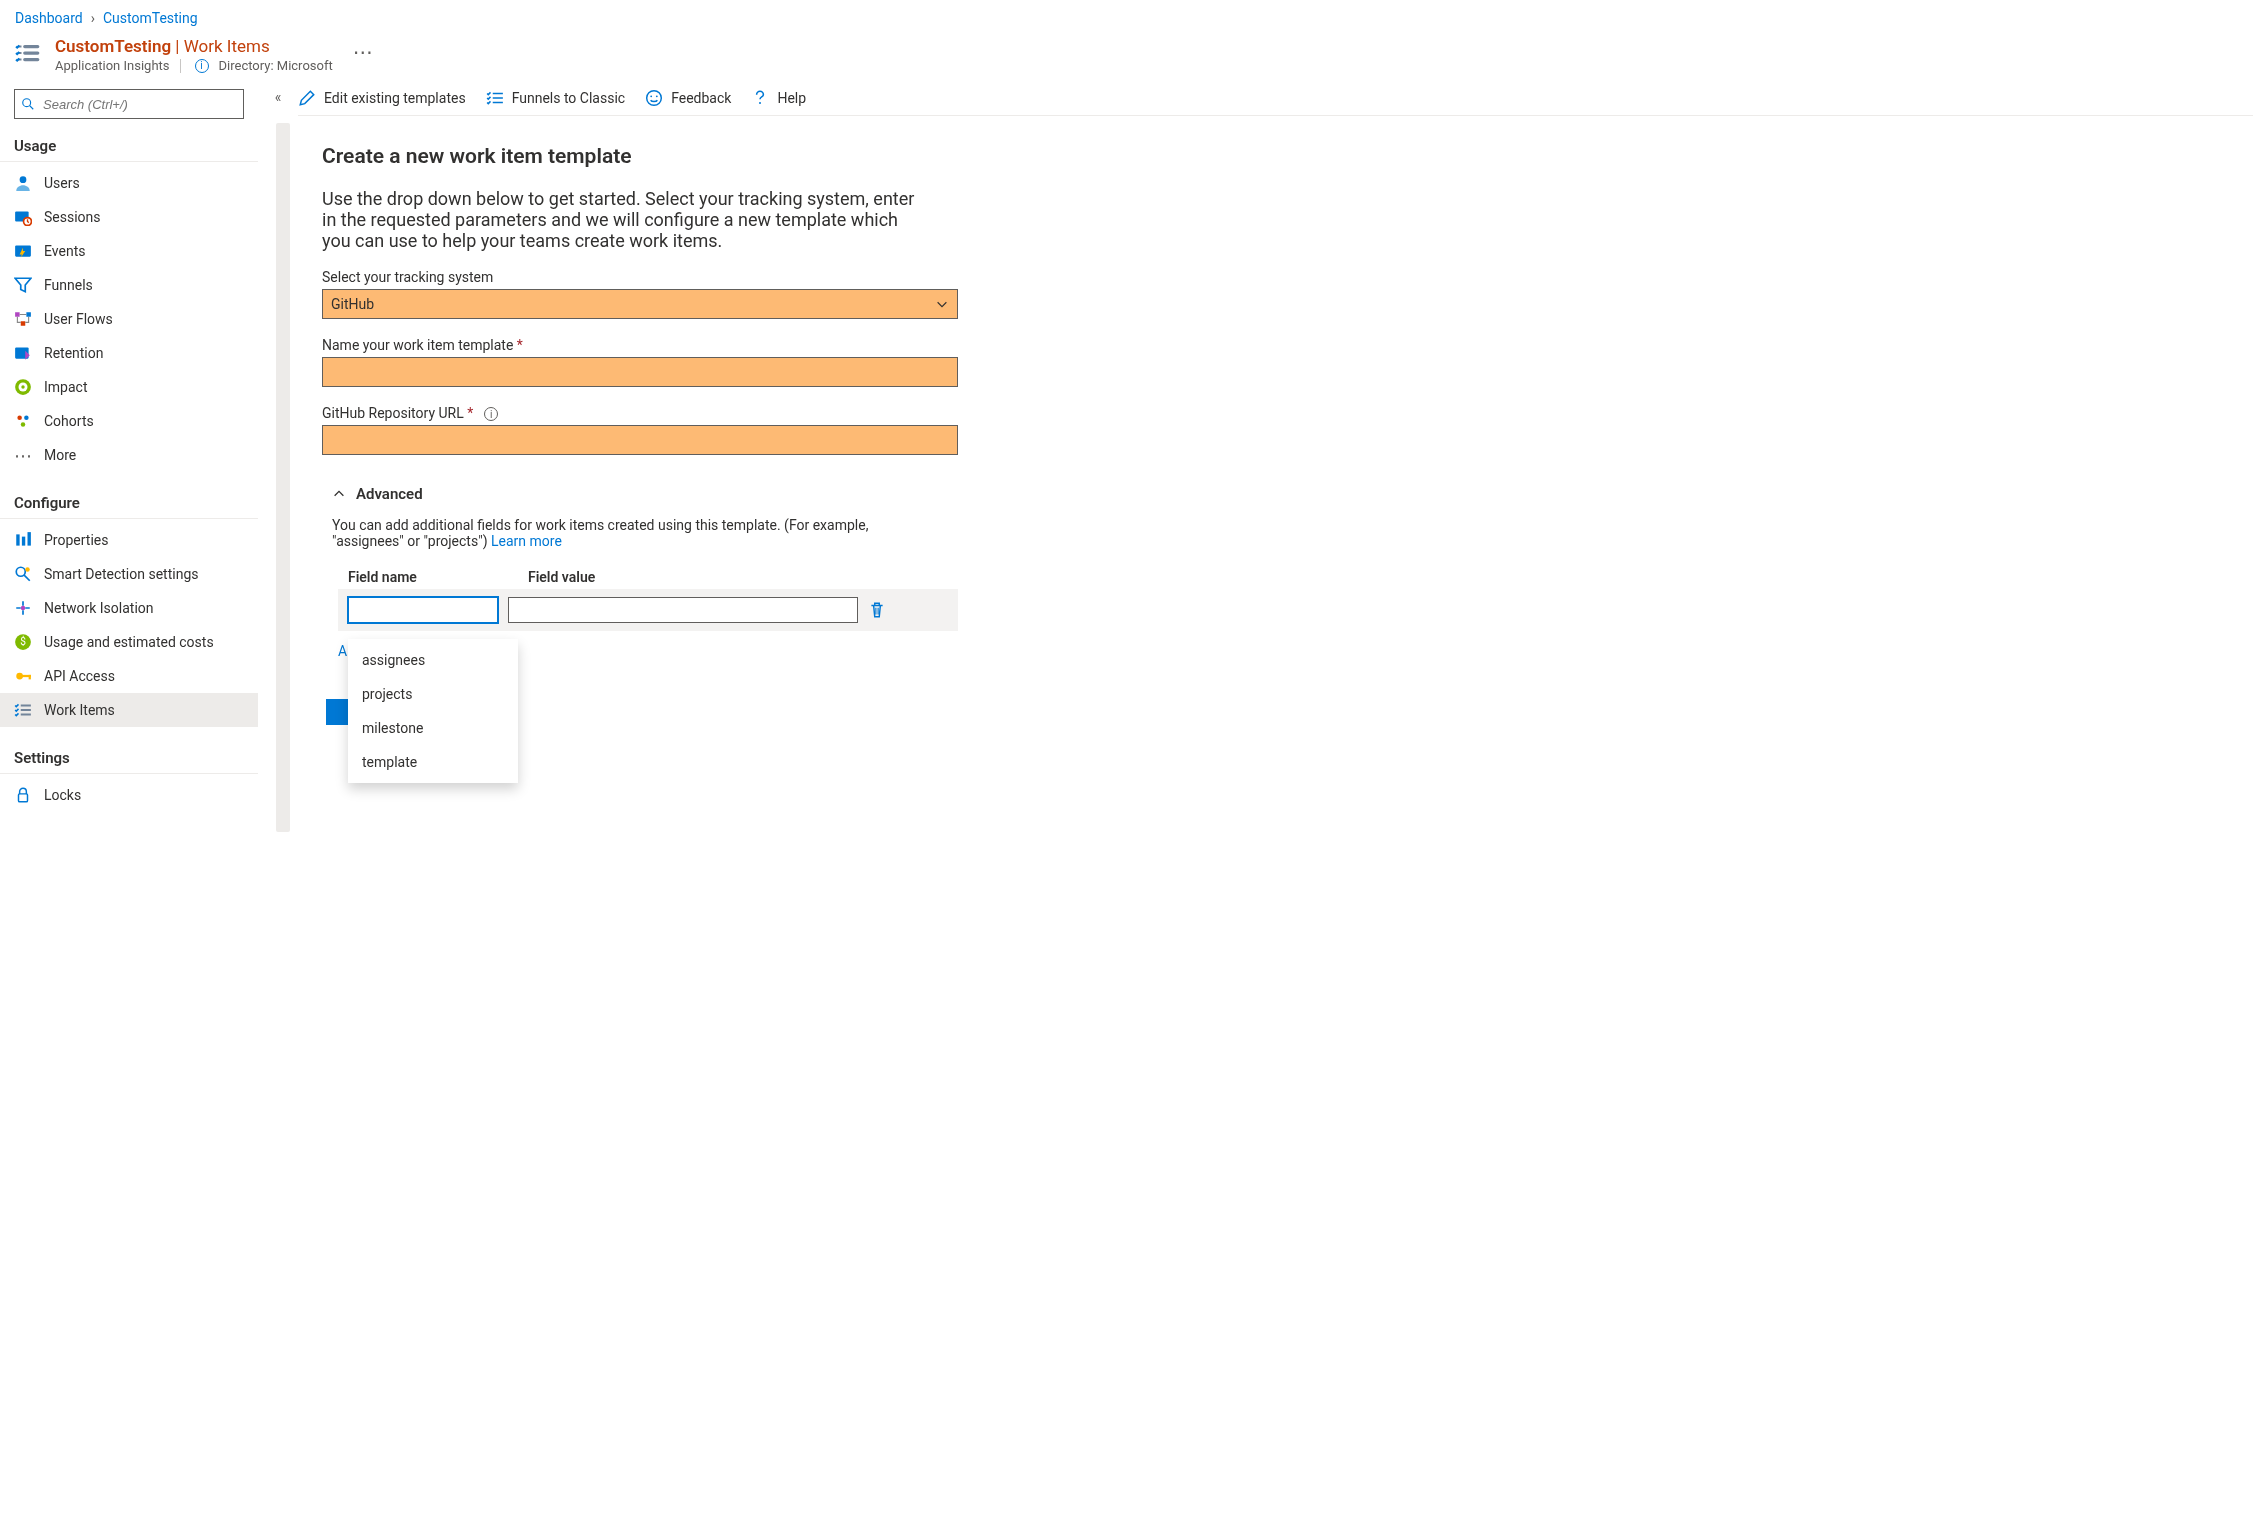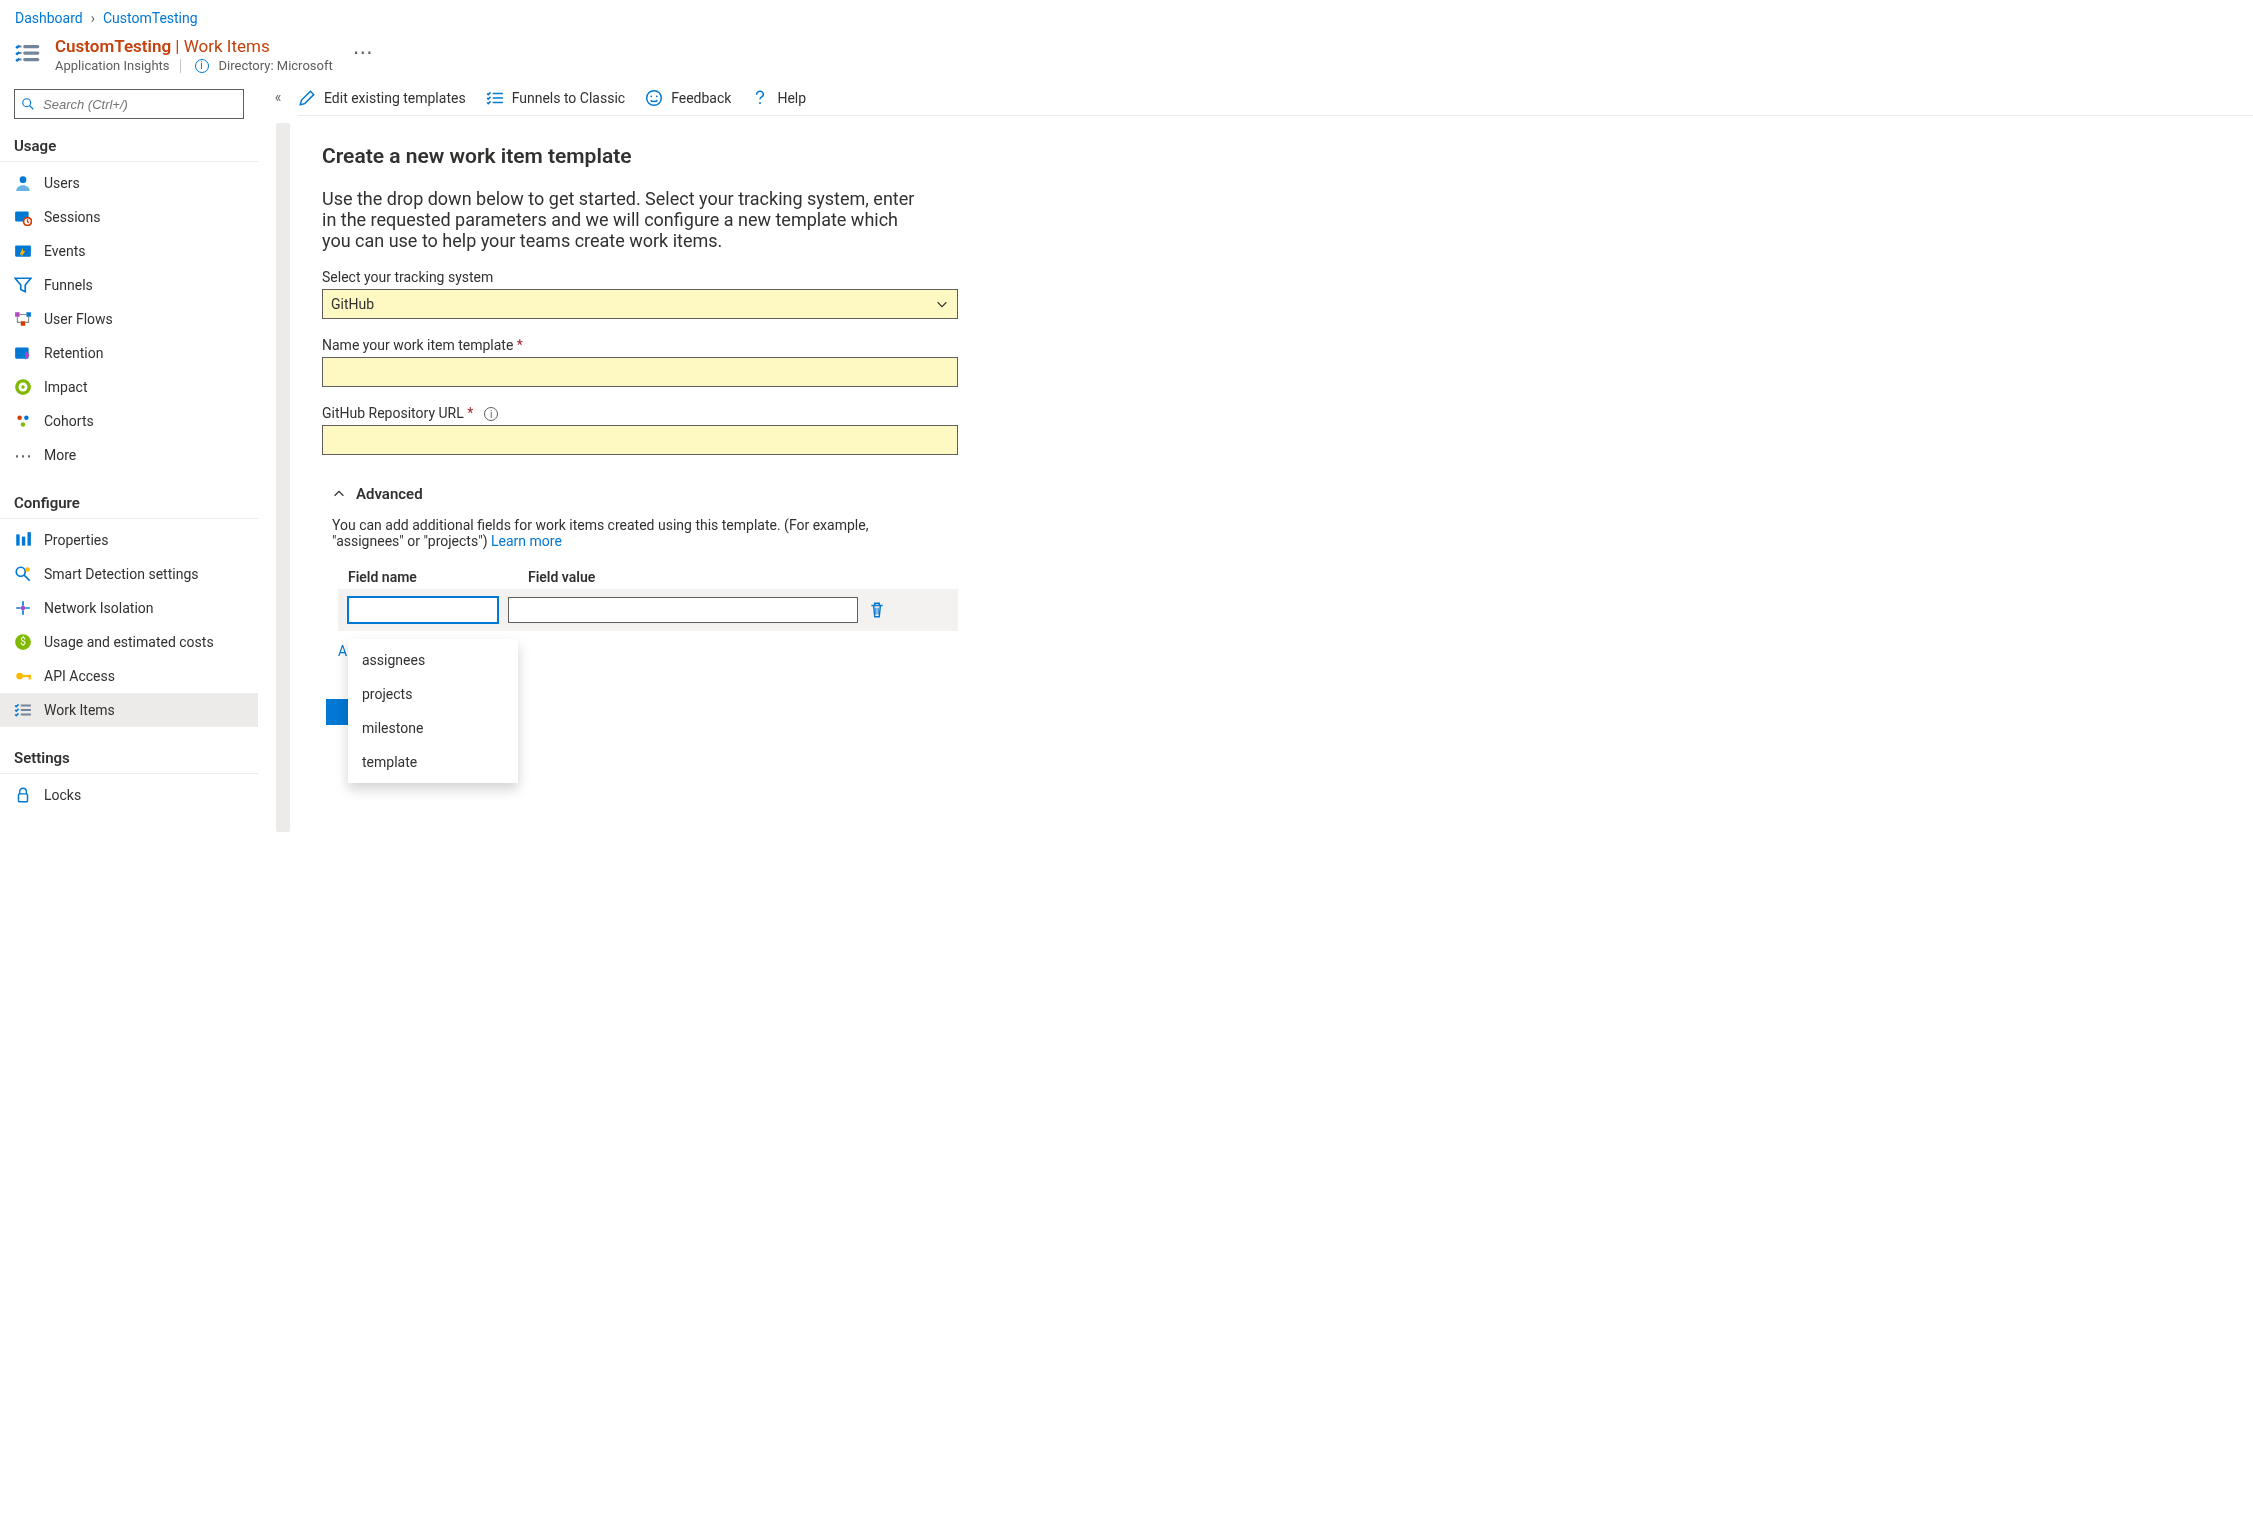--- a/index.html
+++ b/index.html
@@ -154,21 +154,21 @@
     margin-bottom: 4px;
   }
   .req { color: #a4262c; }
   .textbox, .selectbox {
     width: 100%;
     height: 30px;
     border: 1px solid #605e5c;
     padding: 0 8px;
     font-size: 14px;
     font-family: inherit;
-    background: #fef9c3;
+    background: #fdba74;
   }
   .selectbox {
     display: flex; align-items: center; justify-content: space-between;
     cursor: pointer;
   }
   .info-icon {
     display:inline-flex; width:14px; height:14px;
     border:1px solid #605e5c; border-radius:50%;
     align-items:center; justify-content:center;
     font-size:10px; color:#605e5c; margin-left:4px;

